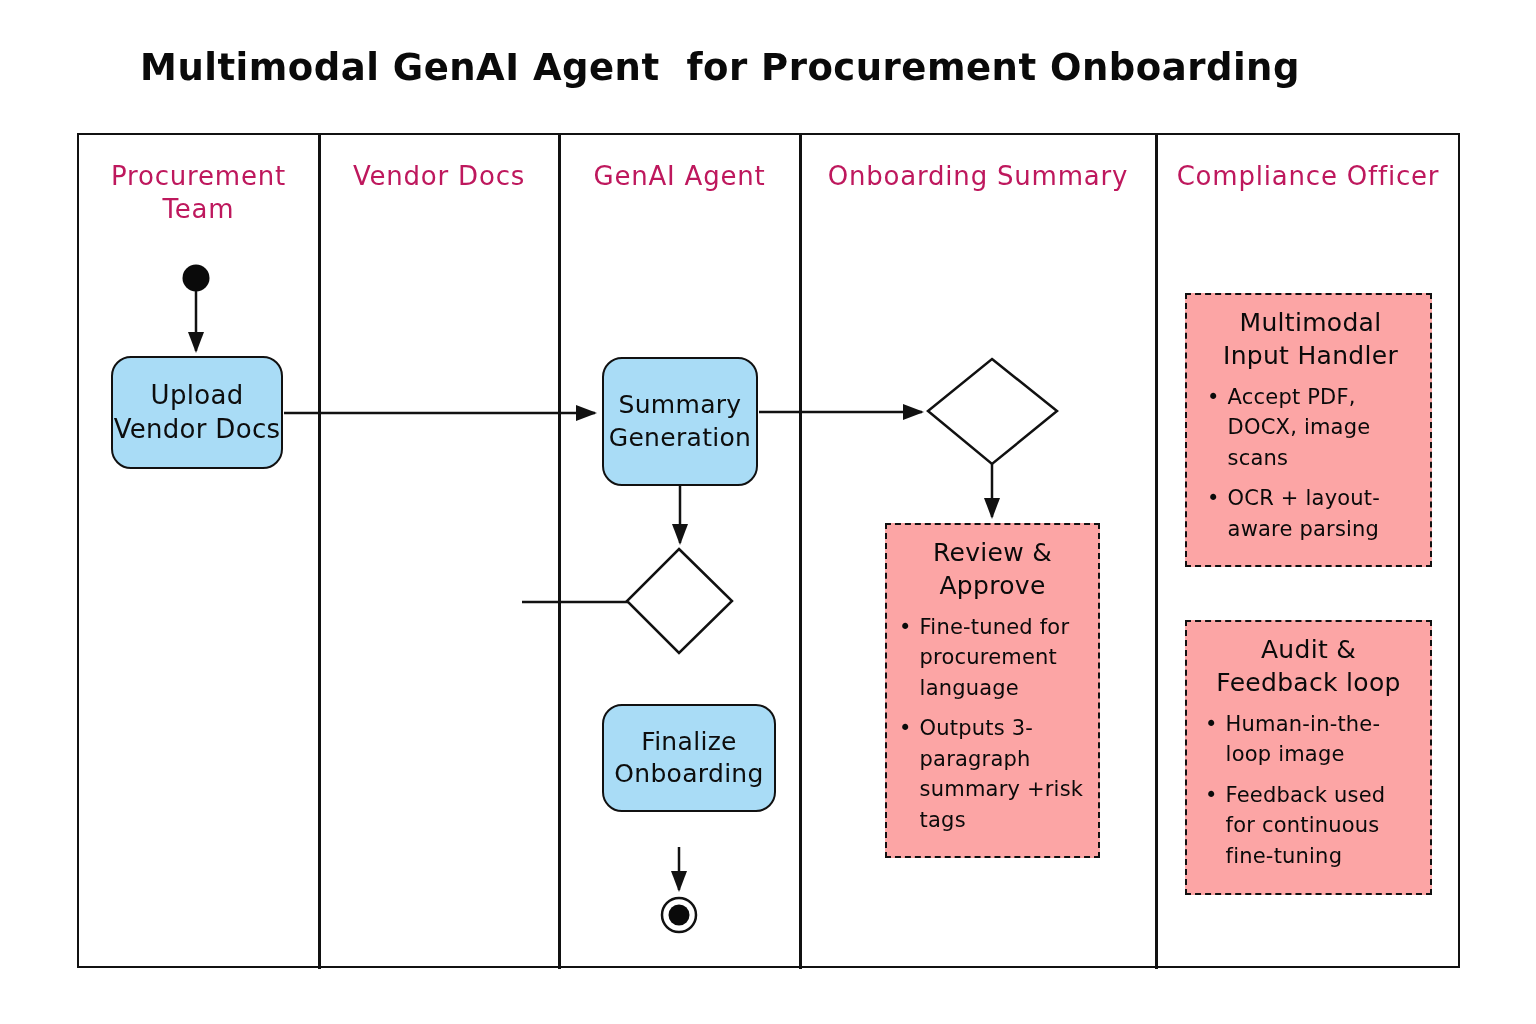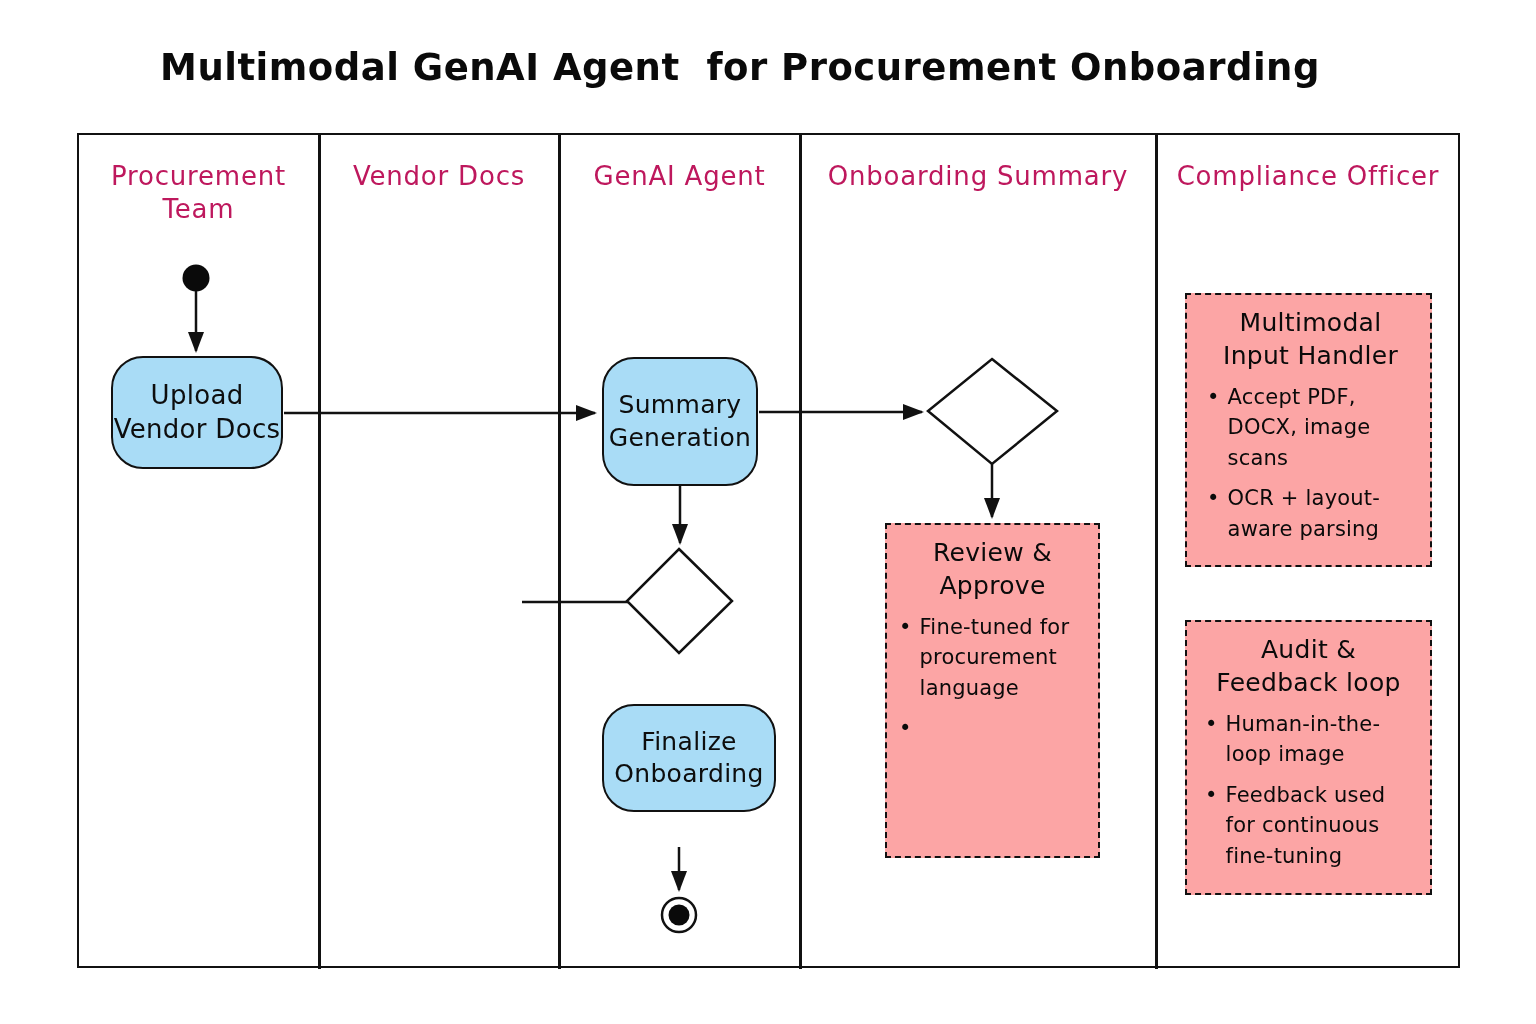--- a/index.html
+++ b/index.html
@@ -16,21 +16,20 @@
   
   #title {
     position: absolute;
     left: 0; top: 46px; width: 1440px;
     text-align: center;
     font-size: 37px;
     font-weight: bold;
     letter-spacing: 0.5px;
     white-space: pre-wrap;
     color: #0a0a0a;
-    padding-left: 20px;
   }
 
   
   #lane-frame {
     position: absolute;
     left: 77px; top: 133px;
     width: 1379px; height: 831px;
     border: 2.5px solid #111;
     background: #ffffff;
   }
@@ -67,21 +66,21 @@
     display: flex;
     align-items: center;
     justify-content: center;
     text-align: center;
     font-size: 26px;
     line-height: 1.3;
     letter-spacing: 0.3px;
     white-space: pre-line;
     box-sizing: border-box;
   }
-  .rounded { border-radius: 32px; }
+  .rounded { border-radius: 20px; }
 
   
   .note {
     position: absolute;
     border: 2.5px dashed #111;
     box-sizing: border-box;
     background: #fca5a5;
     padding: 12px 12px 10px 12px;
   }
   .note-title {
@@ -160,20 +159,21 @@
   <div class="note" style="left:885px;top:523px;width:215px;height:335px">
     <div class="note-title">Review &amp;
 Approve</div>
     <div class="bullet-list">
       <div class="bullet">
         <span class="dot">•</span>
         <span>Fine-tuned for procurement language</span>
       </div>
       <div class="bullet">
         <span class="dot">•</span>
+        <span>Outputs 3-paragraph summary +risk tags</span>
       </div>
     </div>
   </div>
 
   <div class="note note-mih" style="left:1185px;top:293px;width:247px;height:274px">
     <div class="note-title">Multimodal
 Input Handler</div>
     <div class="bullet-list">
       <div class="bullet">
         <span class="dot">•</span>

